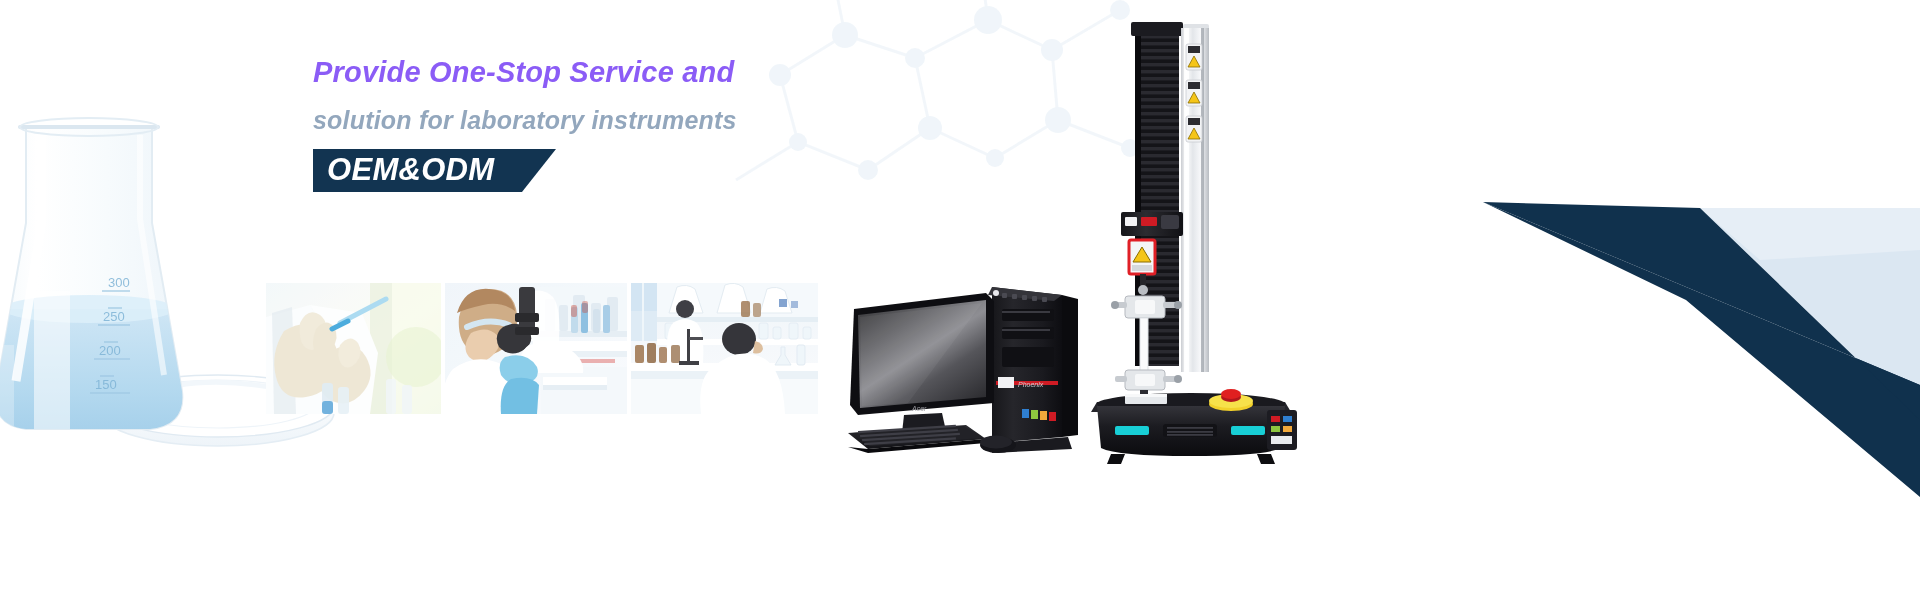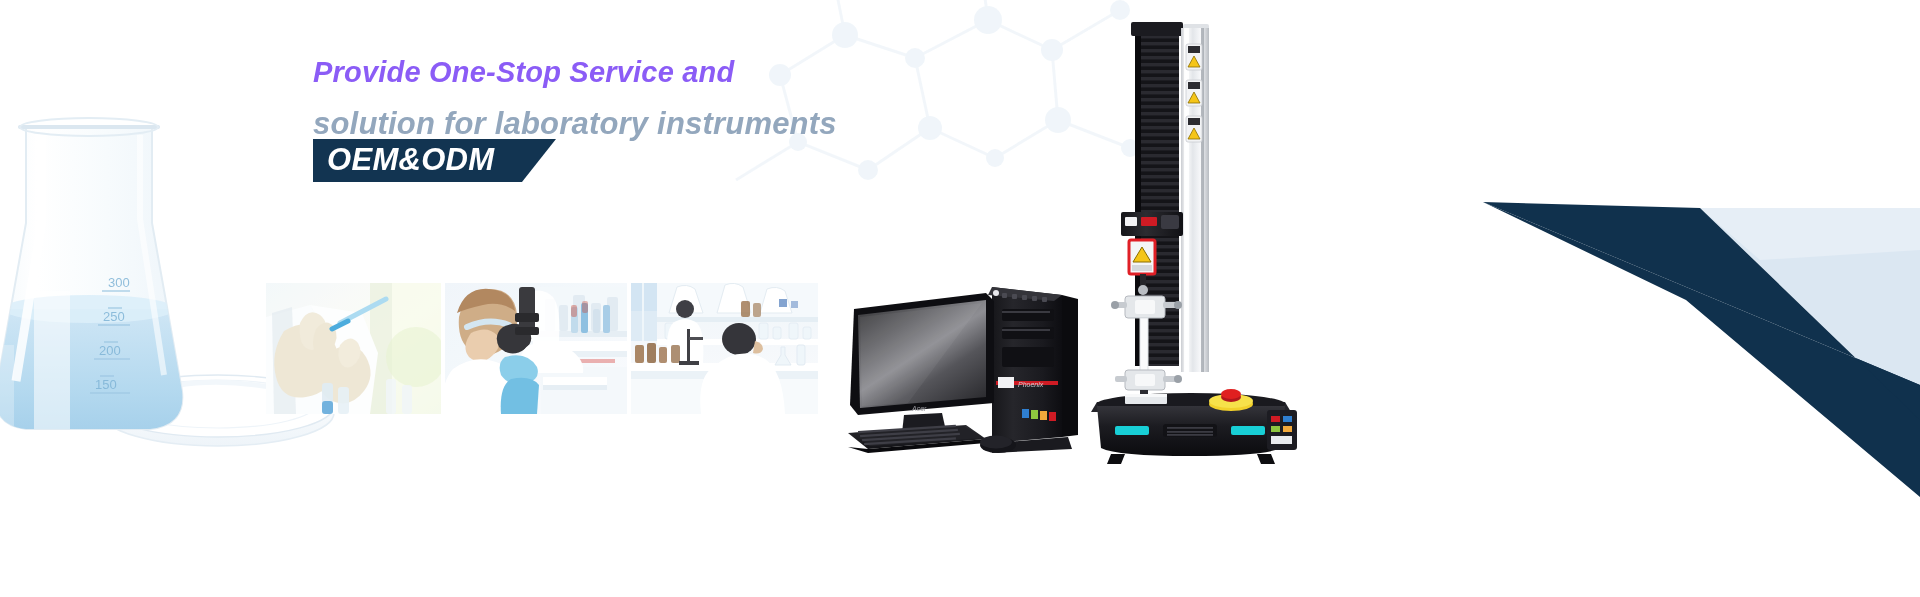--- a/index.html
+++ b/index.html
@@ -20,25 +20,25 @@
 
   
   .headline { position:absolute; left:313px; top:58px; width:620px; }
   .line1 {
     font-size:29px; font-weight:bold; font-style:italic;
     color:#8b5cf6; letter-spacing:.2px; line-height:1.0;
     white-space:nowrap;
   }
   .line2 {
     margin-top:21px;
-    font-size:31px; font-weight:bold; font-style:italic;
+    font-size:25px; font-weight:bold; font-style:italic;
     color:#93a7bd; letter-spacing:.2px; line-height:1.0;
     white-space:nowrap;
   }
-  .badge-wrap { position:relative; width:243px; height:43px; }
+  .badge-wrap { margin-top:16px; position:relative; width:243px; height:43px; }
   .badge-bg {
     position:absolute; inset:0;
     background:#123451;
     clip-path:polygon(0 0, 100% 0, 86% 100%, 0 100%);
   }
   .badge-text {
     position:absolute; left:14px; top:50%; transform:translateY(-52%);
     font-size:31px; font-weight:bold; font-style:italic; color:#ffffff;
     letter-spacing:.3px; white-space:nowrap;
   }

